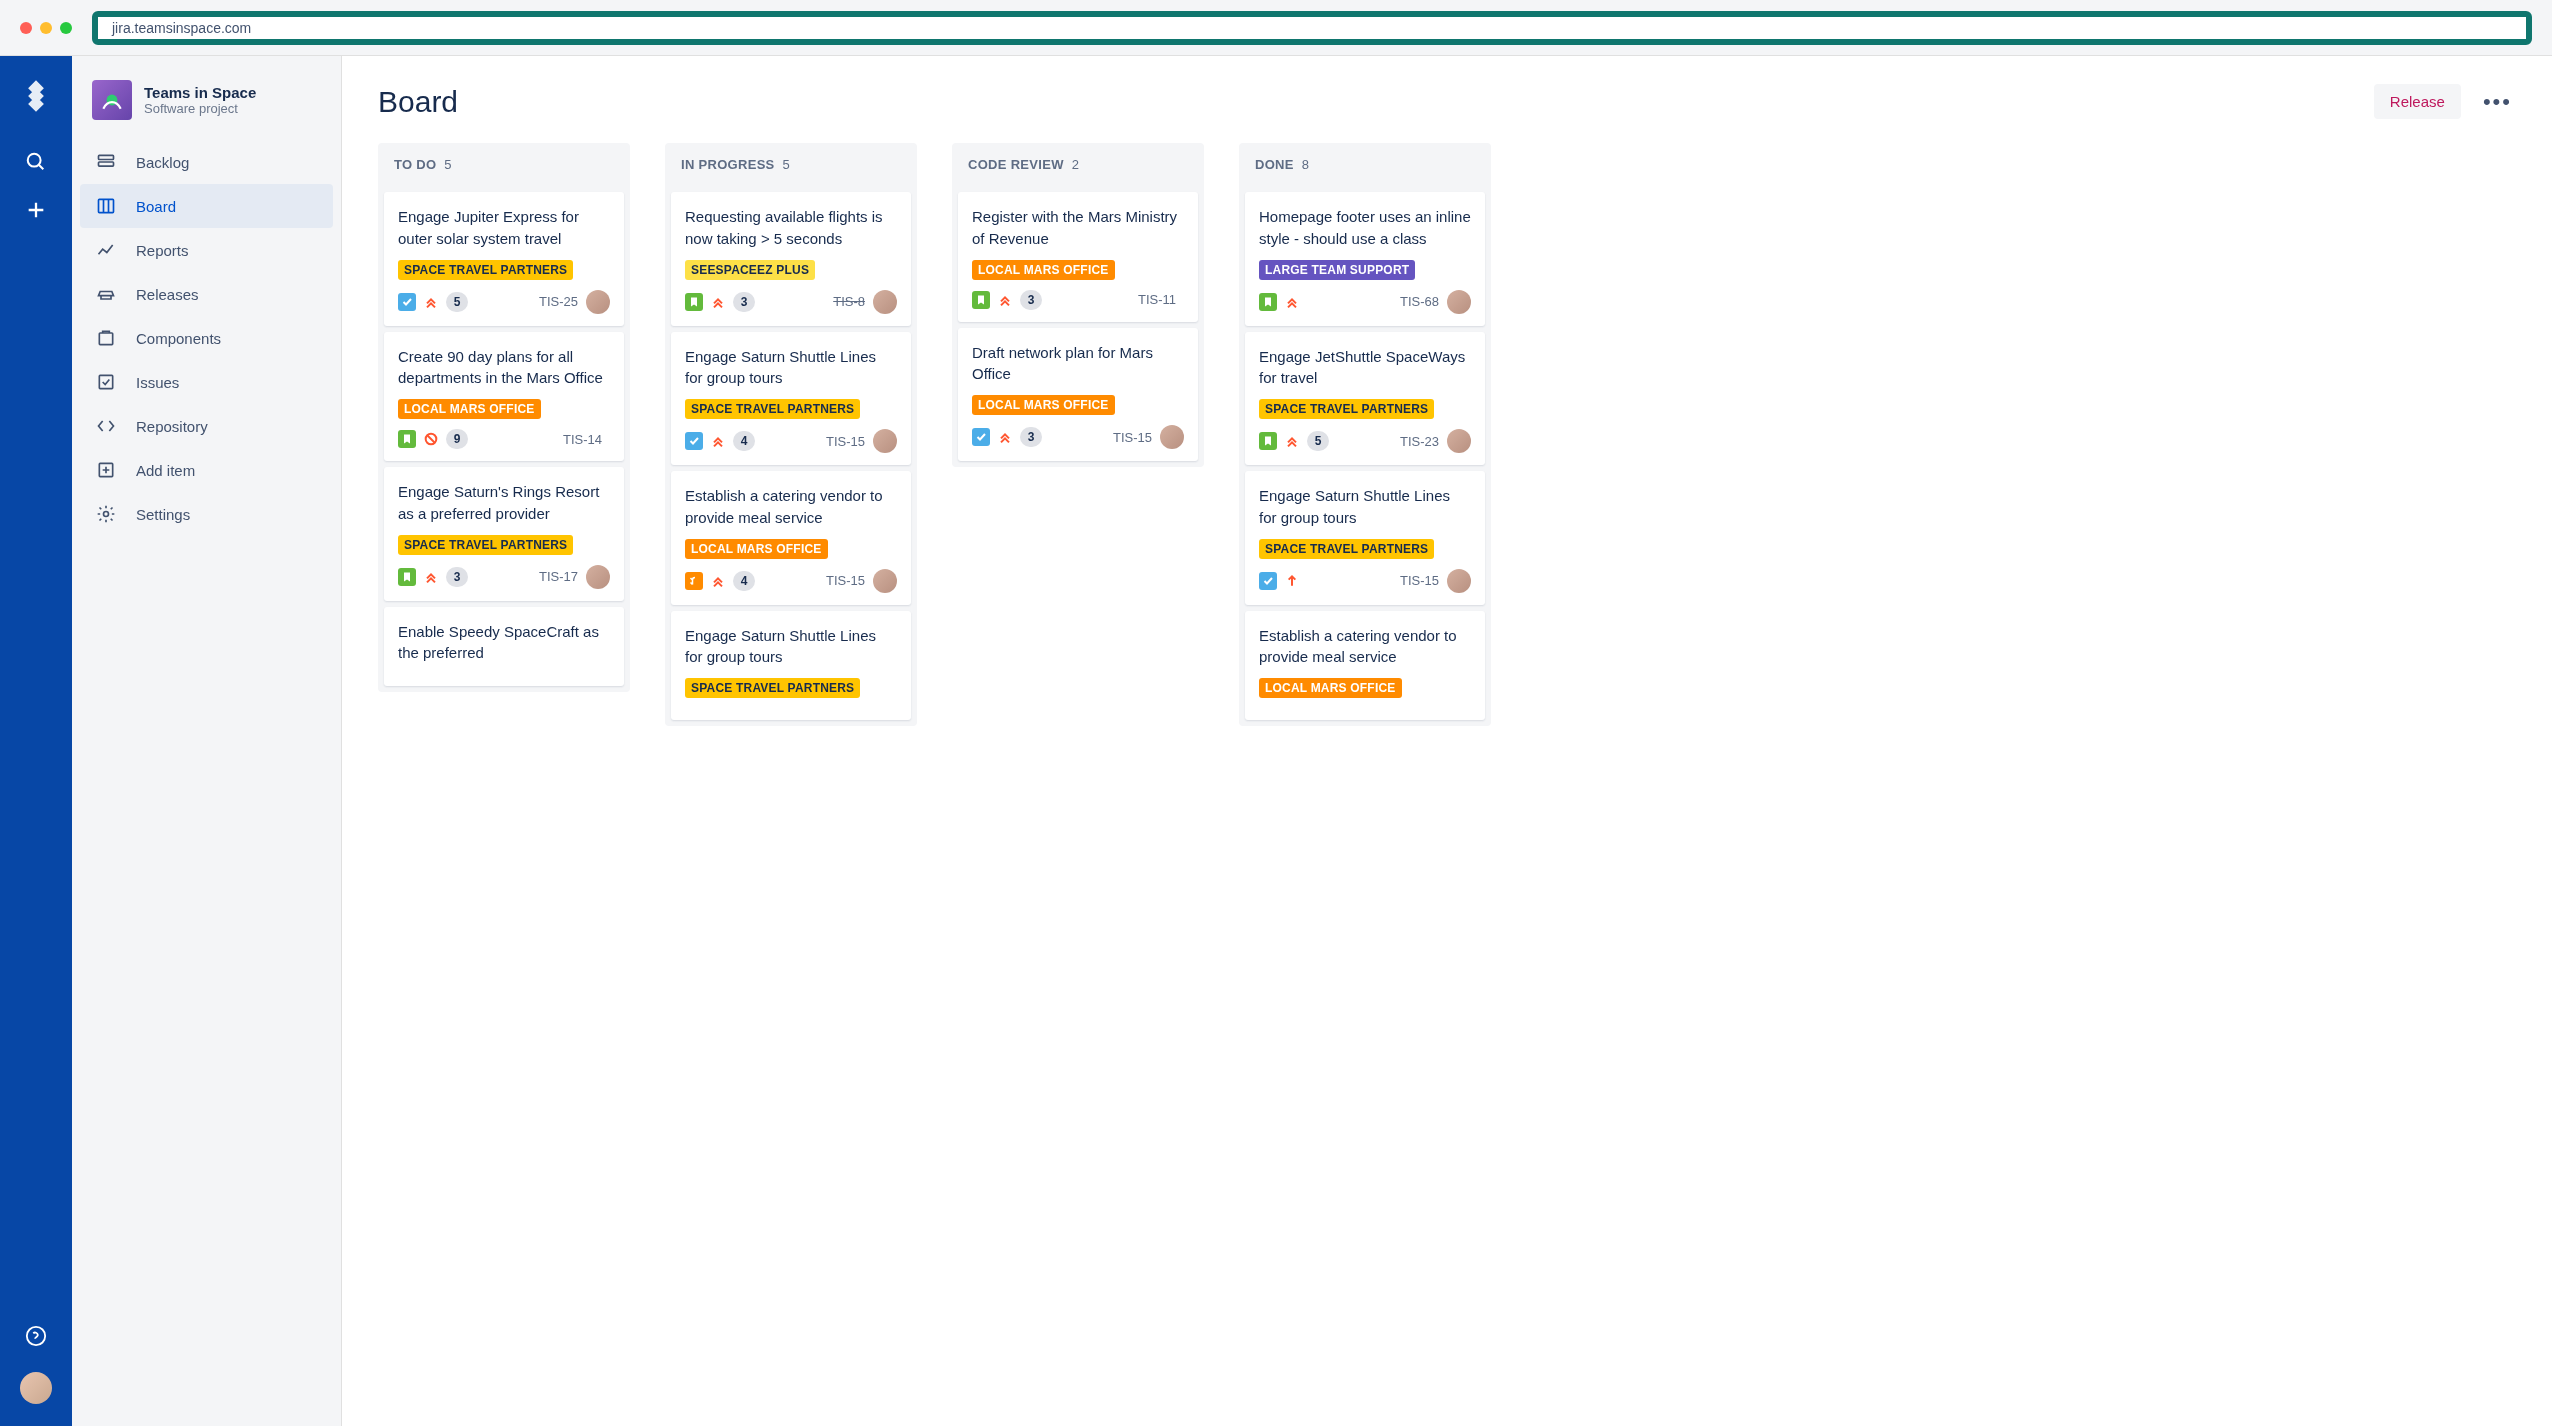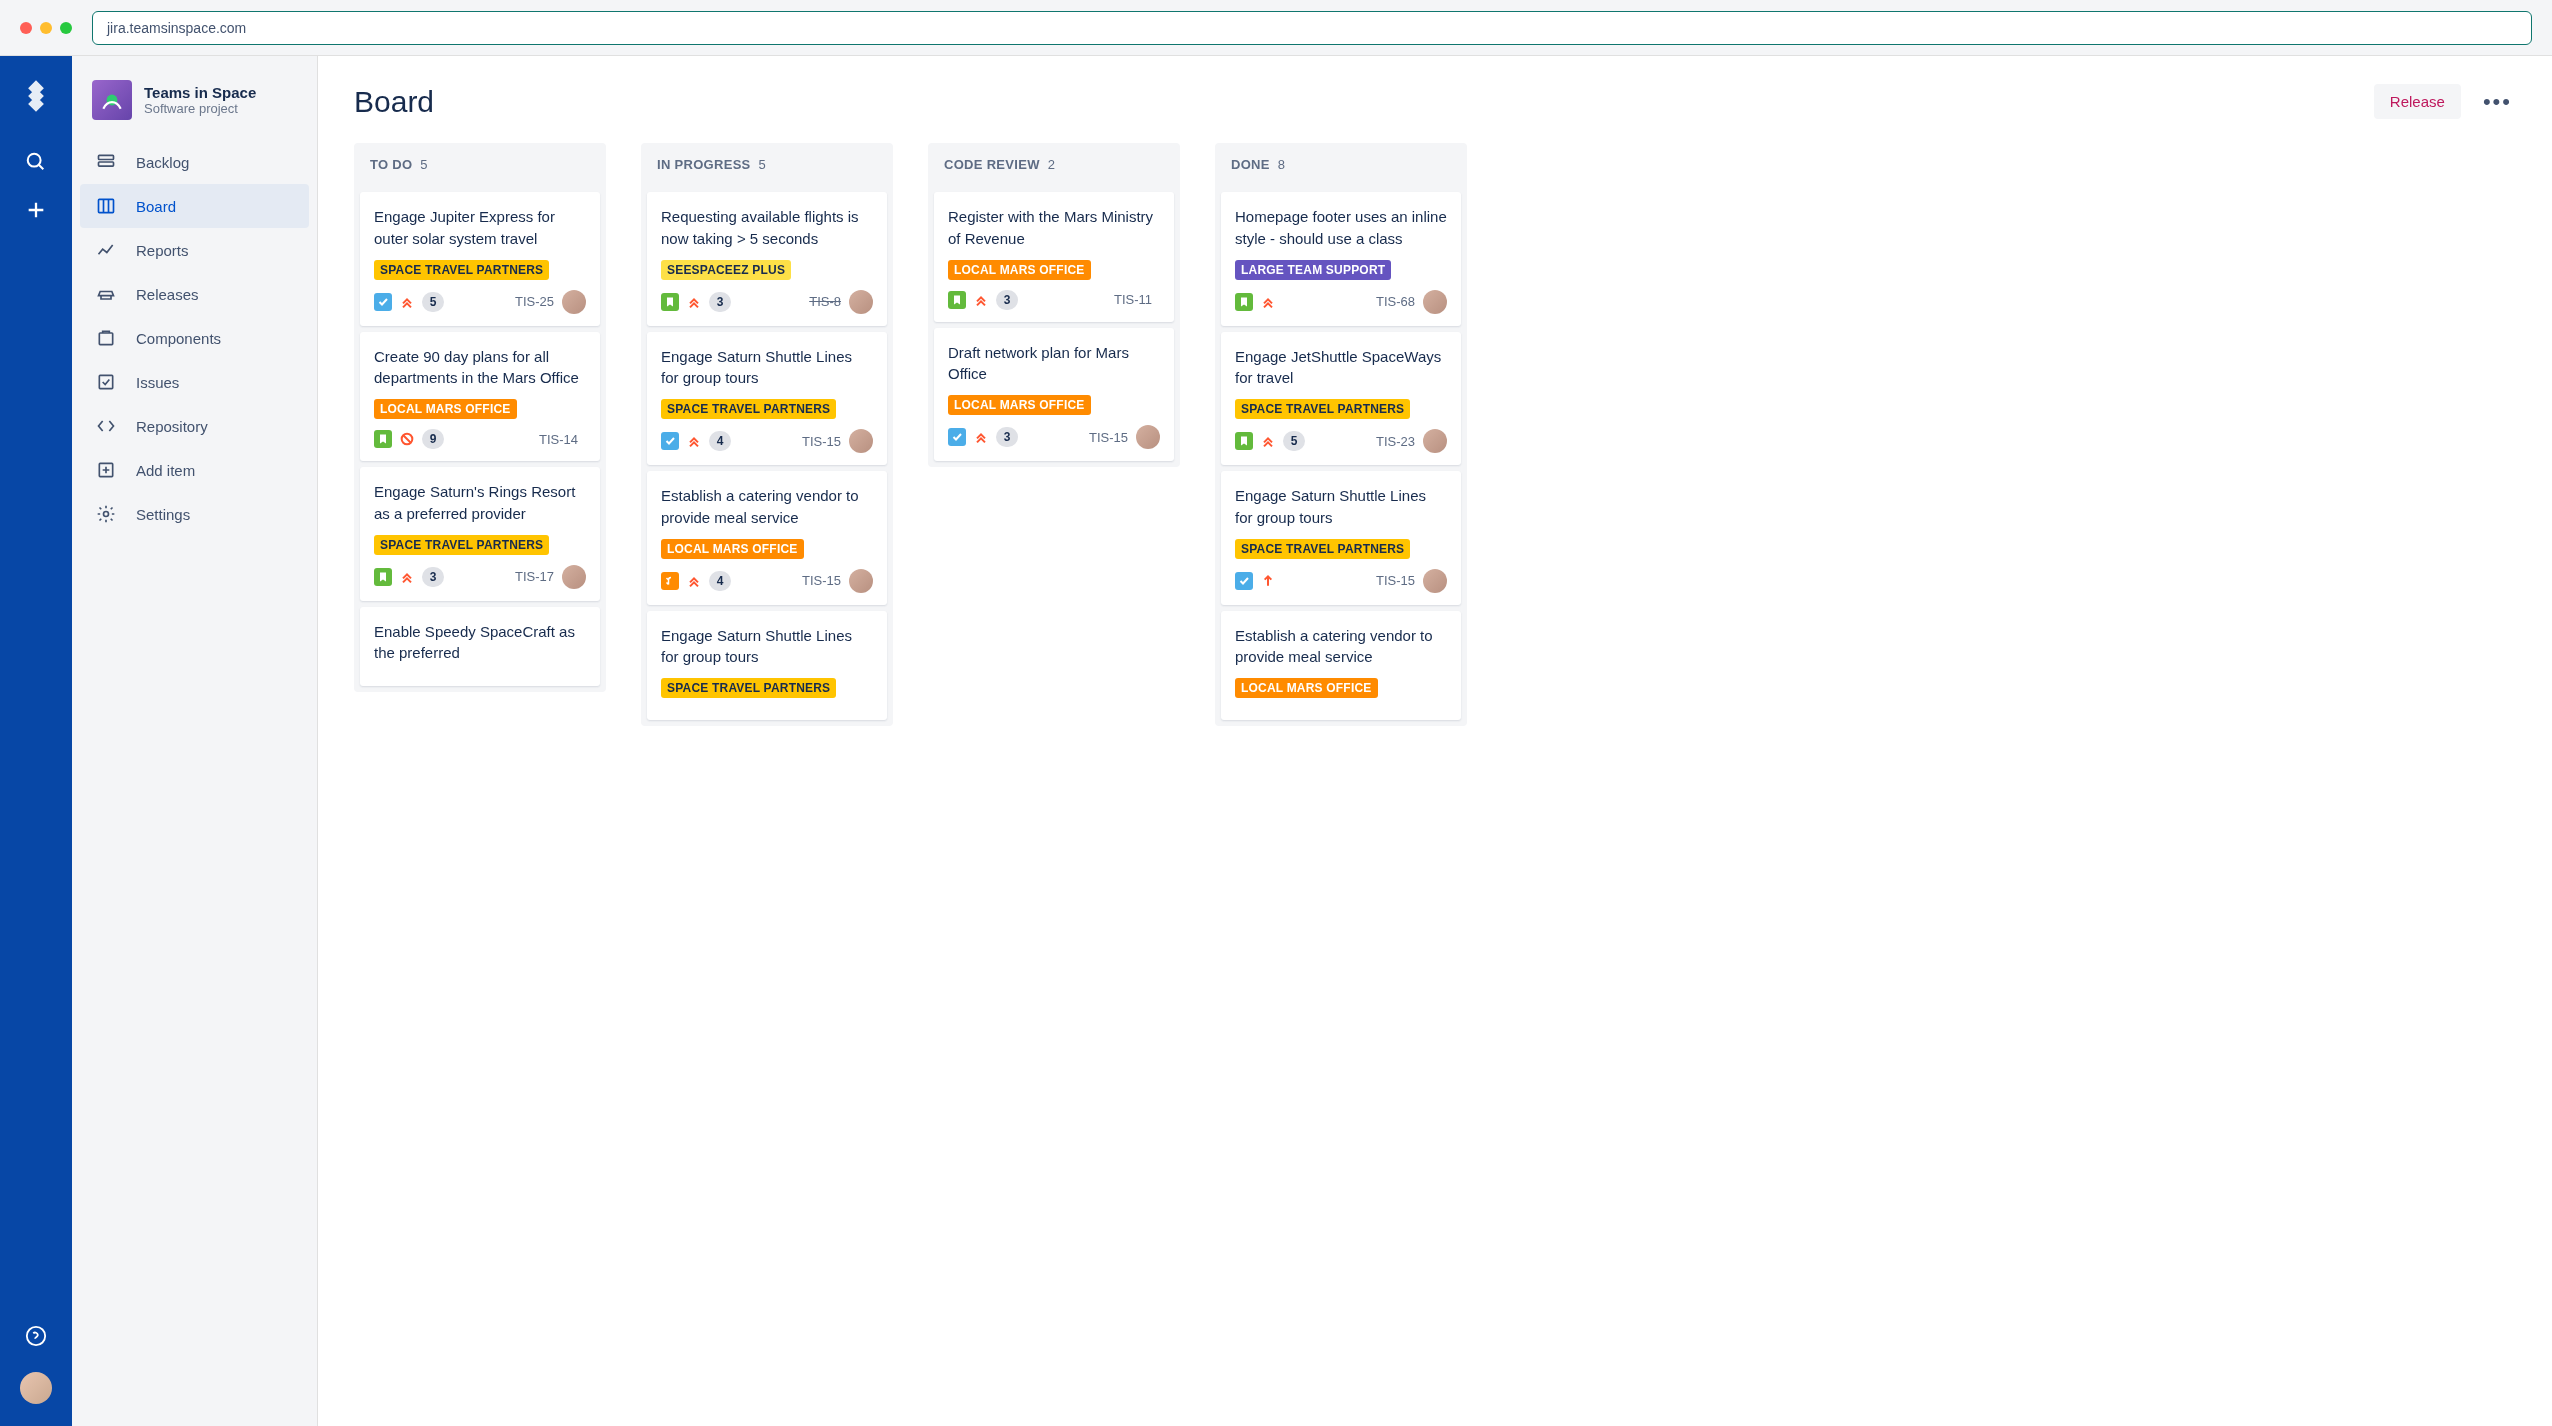--- a/index.html
+++ b/index.html
@@ -5,33 +5,33 @@
 * { box-sizing: border-box; margin: 0; padding: 0; }
 body { font-family: -apple-system, BlinkMacSystemFont, 'Segoe UI', sans-serif; background: #fff; overflow: hidden; }
 
 
 .browser-chrome { height: 56px; background: #f4f5f7; border-bottom: 1px solid #e0e0e0; display: flex; align-items: center; padding: 0 20px; }
 .traffic-lights { display: flex; gap: 8px; margin-right: 20px; }
 .traffic-light { width: 12px; height: 12px; border-radius: 50%; }
 .tl-red { background: #ff5f56; }
 .tl-yellow { background: #ffbd2e; }
 .tl-green { background: #27c93f; }
-.url-bar { flex: 1; background: #fff; border-radius: 6px; height: 34px; display: flex; align-items: center; padding: 0 14px; color: #42526e; font-size: 14px; border: 1px solid #0f766e; }
+.url-bar { flex: 1; background: #fff; border-radius: 6px; height: 34px; display: flex; align-items: center; padding: 0 14px; color: #42526e; font-size: 14px; border: 6px solid #0f766e; }
 
 .app { display: flex; height: calc(100vh - 56px); }
 
 
 .global-nav { width: 72px; background: #0747a6; display: flex; flex-direction: column; align-items: center; padding: 22px 0; }
 .global-nav .logo-icon { width: 36px; height: 36px; margin-bottom: 28px; }
 .global-nav .nav-btn { width: 40px; height: 40px; display: flex; align-items: center; justify-content: center; color: #fff; margin-bottom: 8px; cursor: pointer; border-radius: 4px; }
 .global-nav .spacer { flex: 1; }
 .global-nav .avatar-small { width: 32px; height: 32px; border-radius: 50%; background: linear-gradient(135deg,#e8c5b0,#c9a890); margin-top: 8px; }
 
 
-.project-sidebar { width: 246px; background: #f4f5f7; border-right: 1px solid #e0e0e0; padding: 24px 8px; }
+.project-sidebar { width: 270px; background: #f4f5f7; border-right: 1px solid #e0e0e0; padding: 24px 8px; }
 .project-header { display: flex; align-items: center; padding: 0 12px 20px; }
 .project-avatar { width: 40px; height: 40px; border-radius: 4px; background: linear-gradient(135deg,#9966cc,#6644aa); margin-right: 12px; display:flex;align-items:center;justify-content:center; }
 .project-title { font-size: 15px; font-weight: 600; color: #172b4d; }
 .project-subtitle { font-size: 13px; color: #6b778c; }
 .nav-item { display: flex; align-items: center; height: 44px; padding: 0 14px; border-radius: 4px; color: #42526e; font-size: 15px; cursor: pointer; }
 .nav-item.active { background: #e4eaf3; color: #0052cc; }
 .nav-item .nav-icon { width: 24px; height: 24px; margin-right: 18px; display:flex;align-items:center;justify-content:center; }
 
 
 .main { flex: 1; padding: 28px 36px; overflow: auto; background:#fff; }

